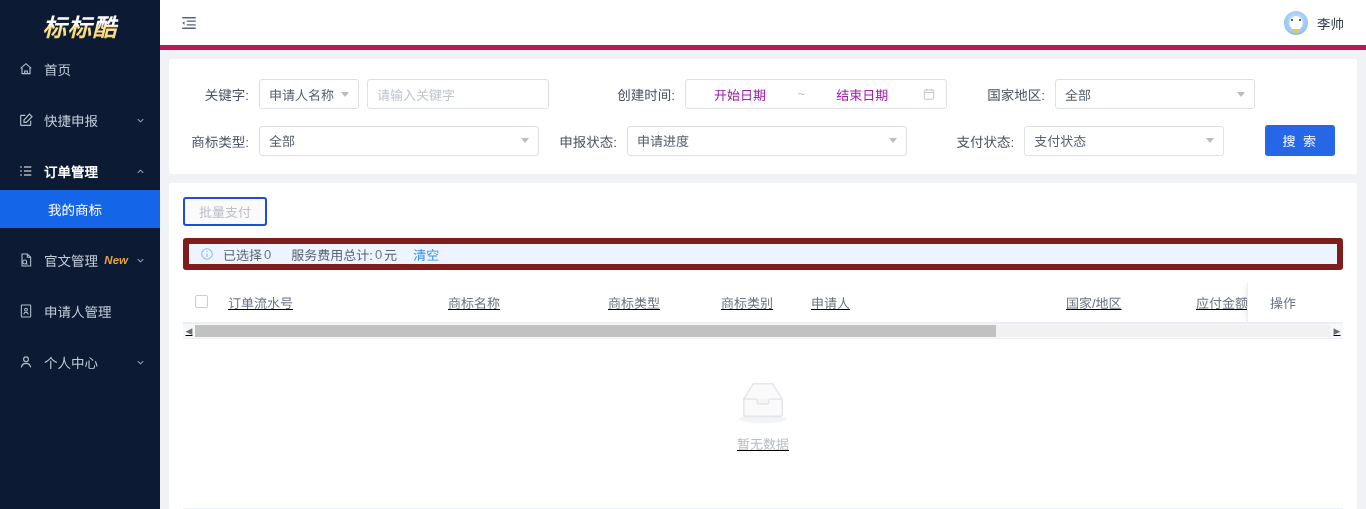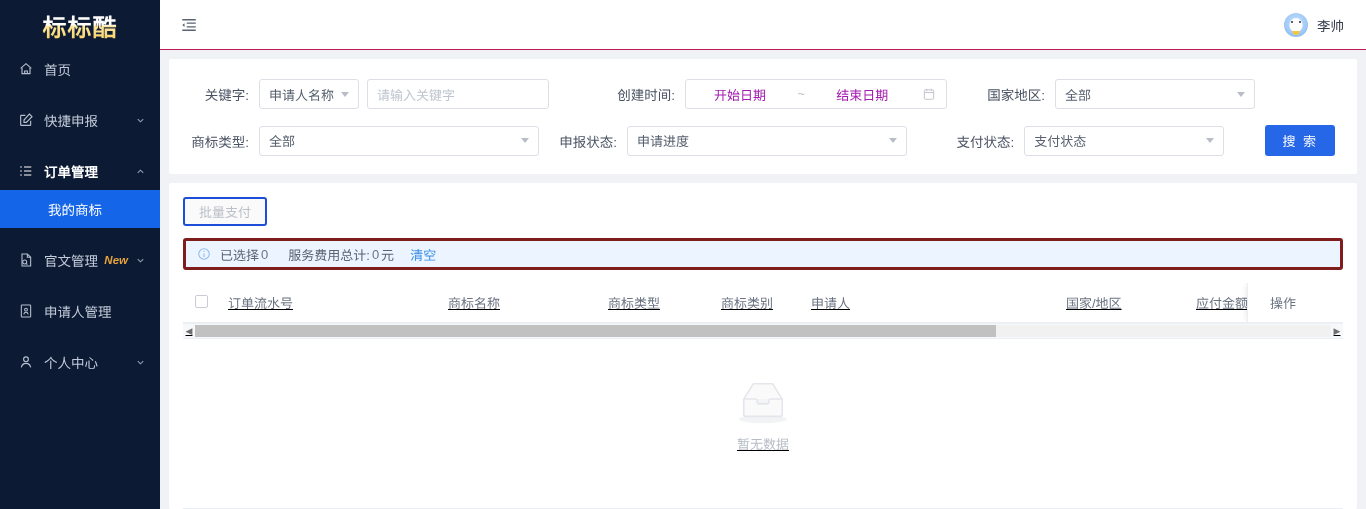--- a/index.html
+++ b/index.html
@@ -19,20 +19,21 @@
     position: relative;
     overflow: hidden;
   }
   .logo-wrap {
     height: 50px;
     display: flex; align-items: center; justify-content: center;
   }
   .logo-text {
     font-size: 24px;
     font-weight: bold;
+    font-style: italic;
     letter-spacing: 1px;
     background: linear-gradient(180deg,#ffffff 0%,#ffffff 48%,#ffe08a 52%,#f4c430 100%);
     -webkit-background-clip: text;
     background-clip: text;
     color: transparent;
     -webkit-text-fill-color: transparent;
     text-shadow: 0 0 1px rgba(255,255,255,.2);
     font-family: "DejaVu Sans", "Liberation Sans", sans-serif;
   }
   .nav { padding-top: 0; }
@@ -80,21 +81,21 @@
   .main {
     flex: 1 1 auto;
     height: 509px;
     background: #f0f2f5;
     display: flex; flex-direction: column;
     overflow: hidden;
   }
   .topbar {
     height: 50px;
     background: #ffffff;
-    border-bottom: 1px solid #be185d;
+    border-bottom: 5px solid #be185d;
     display: flex; align-items: center;
     padding: 0 22px 0 20px;
     flex: 0 0 50px;
   }
   .fold-icon { width: 18px; height: 18px; color: #5a6374; cursor: pointer; }
   .topbar-right {
     margin-left: auto;
     display: flex; align-items: center; gap: 9px;
   }
   .avatar {
@@ -231,21 +232,21 @@
     border-radius: 3px;
     color: #bcc0c9;
     font-size: 13px;
     cursor: not-allowed;
     font-family: inherit;
   }
   .alert {
     margin-top: 12px;
     height: 32px;
     background: #ecf5ff;
-    border: 3px solid #7f1d1d;
+    border: 6px solid #7f1d1d;
     border-radius: 3px;
     display: flex; align-items: center;
     padding: 0 11px;
     font-size: 13px;
     color: #5a6373;
     gap: 0;
   }
   .alert .info-ico {
     width: 14px; height: 14px; margin-right: 9px;
     color: #8fb9e8; flex: 0 0 14px;

